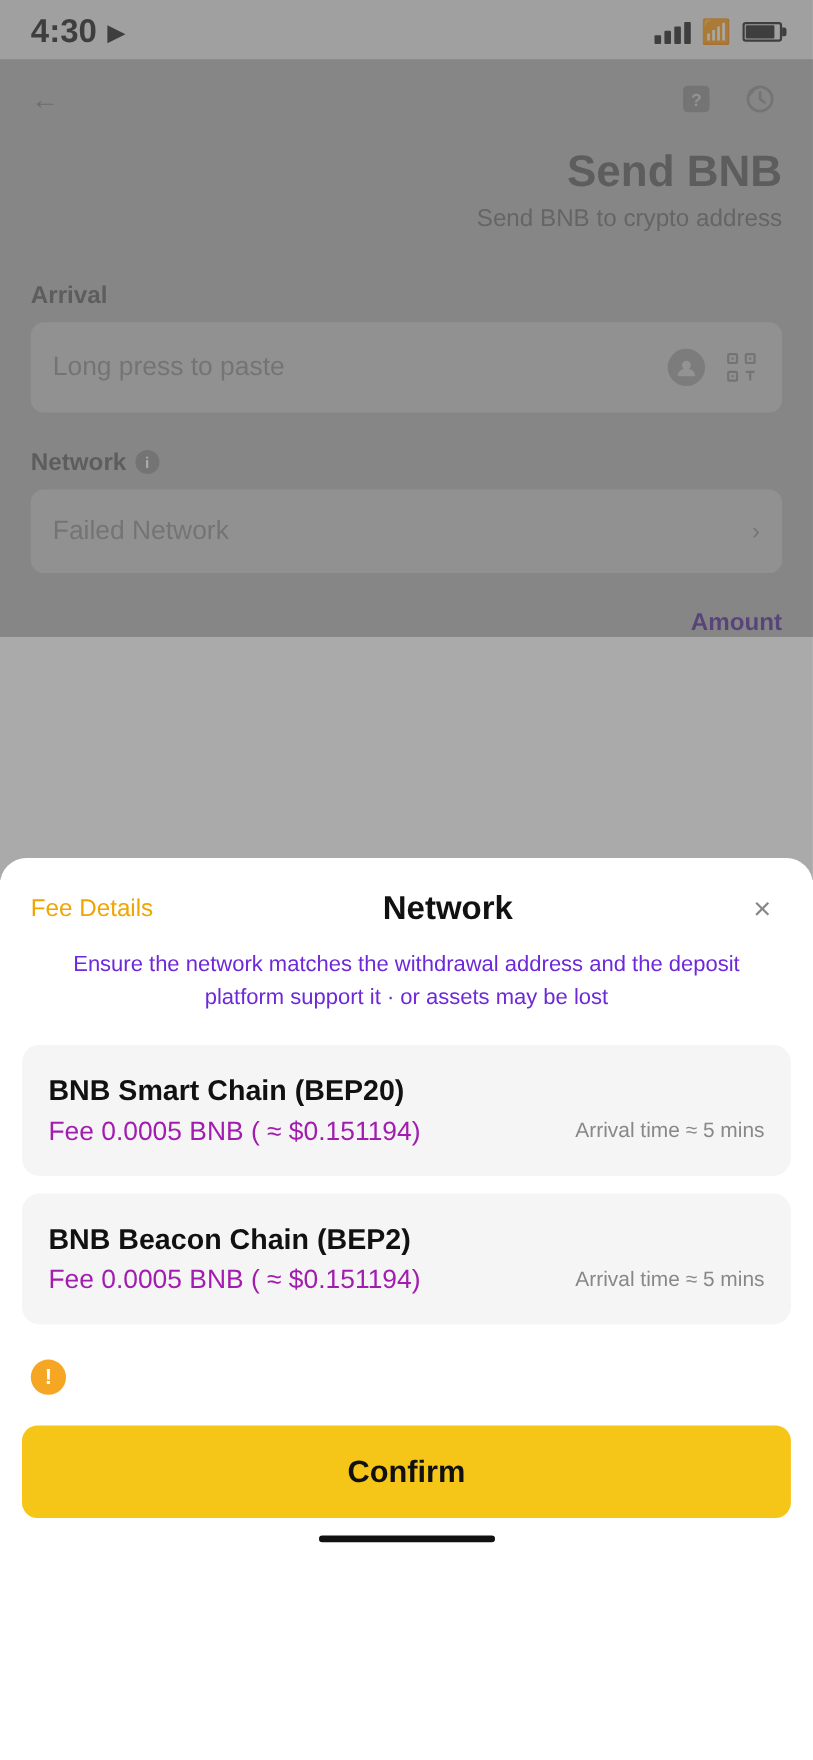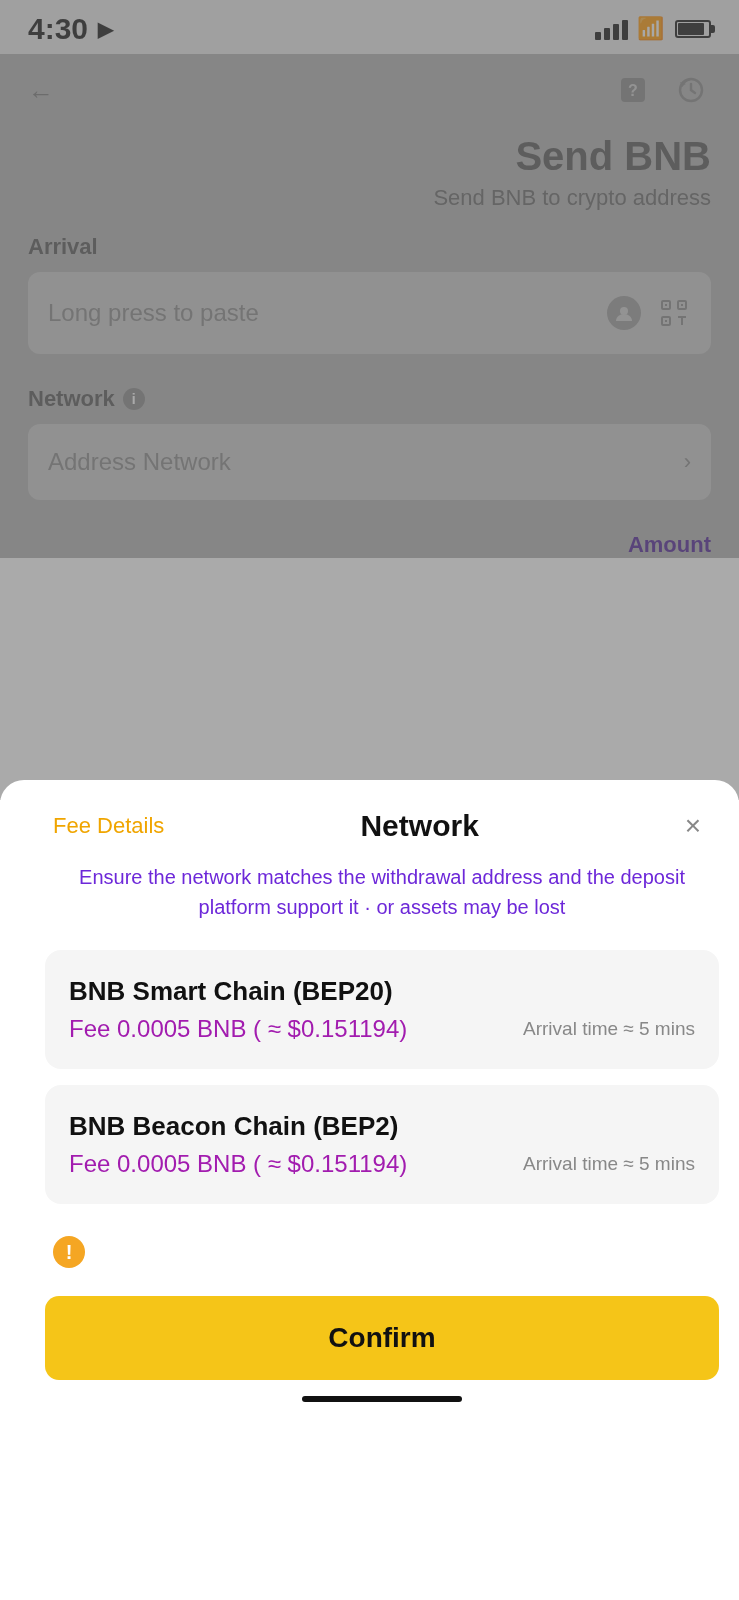--- a/index.html
+++ b/index.html
@@ -116,21 +116,21 @@
     }
     .page-title {
       font-size: 40px;
       font-weight: 800;
       color: #555;
       margin-bottom: 6px;
     }
     .page-subtitle {
       font-size: 22px;
       color: #666;
-      margin-bottom: 23px;
+      margin-bottom: 44px;
     }
     .field-label {
       font-size: 22px;
       font-weight: 600;
       color: #555;
       margin-bottom: 12px;
       display: flex;
       align-items: center;
       gap: 8px;
     }
@@ -209,21 +209,20 @@
     
     .bottom-sheet {
       position: absolute;
       bottom: 0;
       left: 0;
       right: 0;
       background: #fff;
       border-radius: 24px 24px 0 0;
       z-index: 10;
       padding-bottom: 30px;
-      padding-left: 25px;
     }
     .sheet-header {
       display: flex;
       align-items: center;
       justify-content: space-between;
       padding: 28px 28px 0 28px;
       margin-bottom: 18px;
     }
     .fee-details-btn {
       font-size: 22px;
@@ -415,21 +414,21 @@
           </svg>
         </div>
       </div>
     </div>
 
     <div class="field-label">
       <span>Network</span>
       <span class="info-circle">i</span>
     </div>
     <div class="network-select-box">
-      <span class="network-placeholder">Address Network</span>
+      <span class="network-placeholder">Failed Network</span>
       <span class="chevron-right">›</span>
     </div>
 
     <div class="amount-label">Amount</div>
   </div>
 </div>
 
 <div class="overlay-dim" style="height: 800px; top: 0;"></div>
 
 <div class="bottom-sheet" style="top: 780px;">

